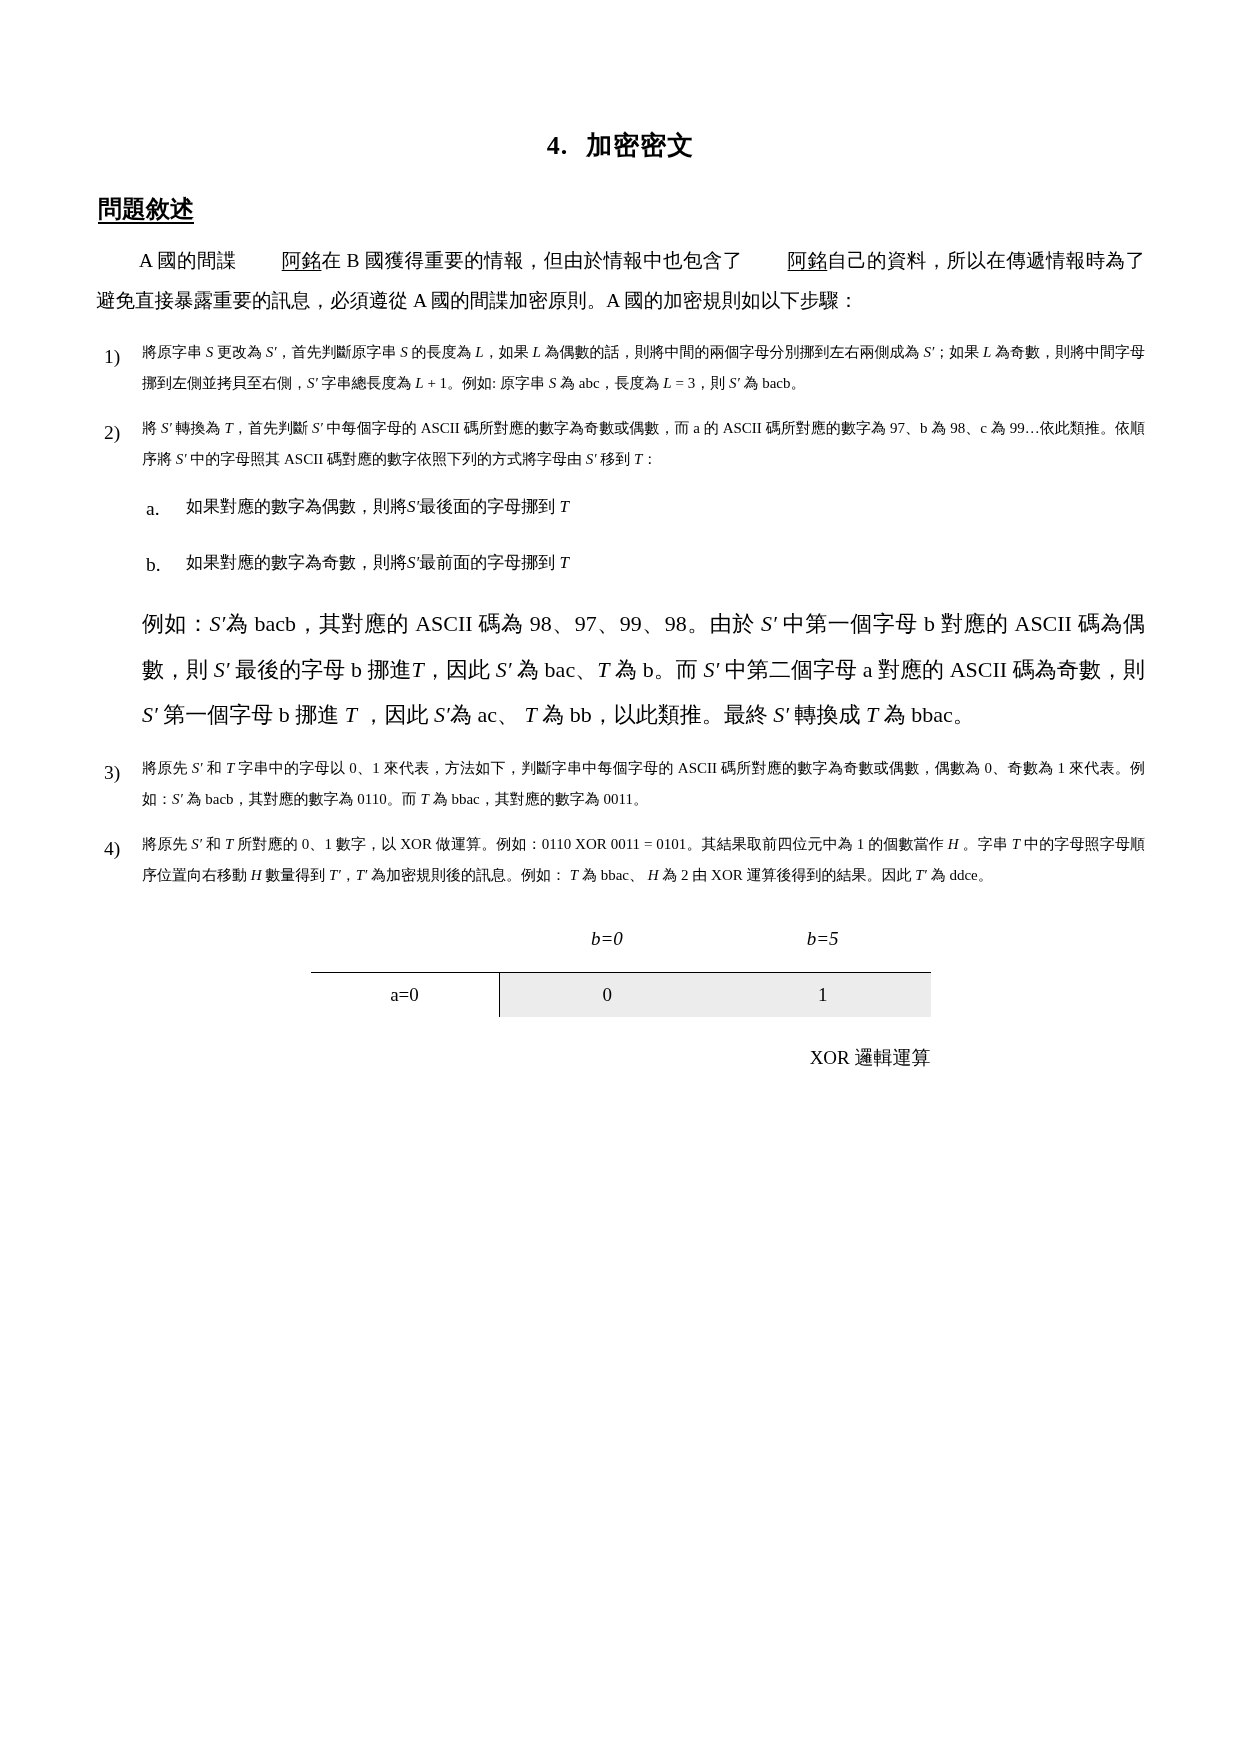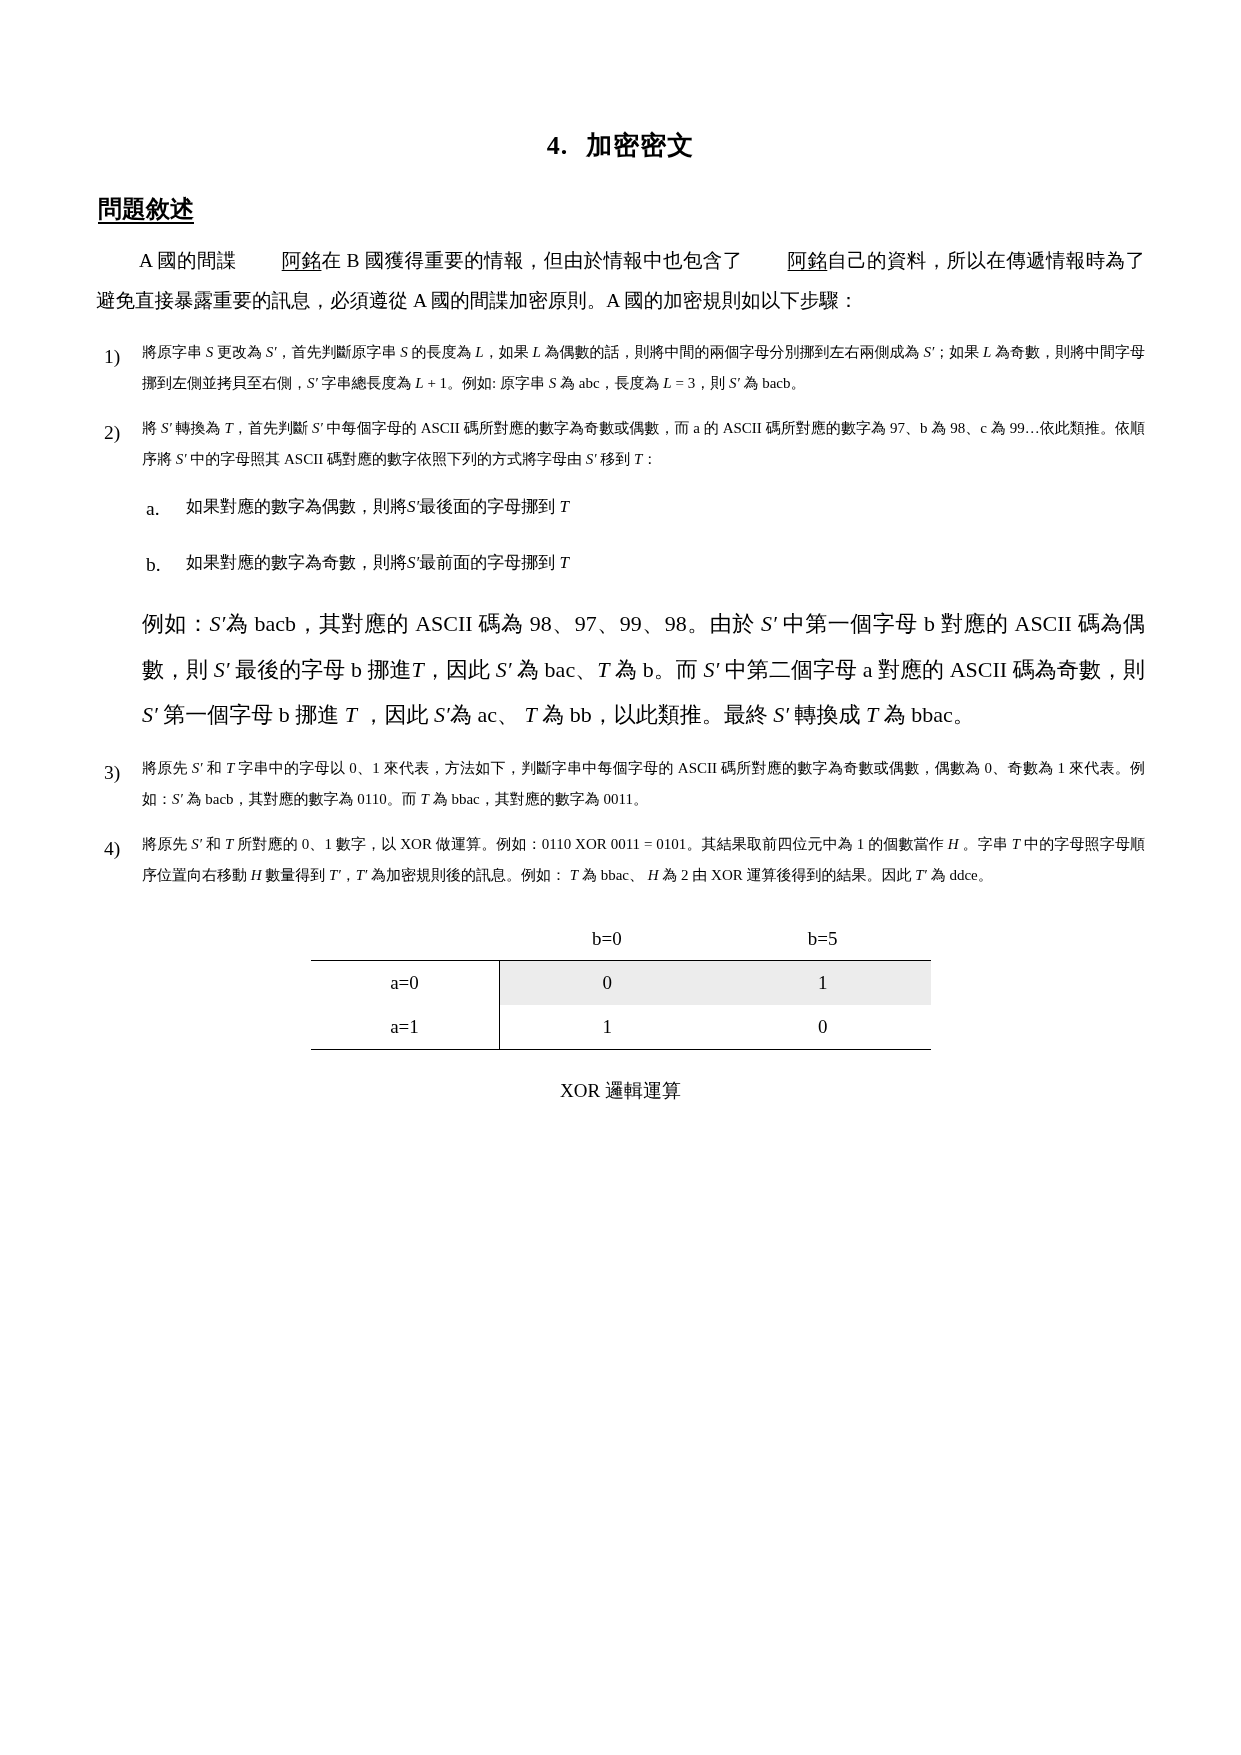--- a/index.html
+++ b/index.html
@@ -118,21 +118,22 @@
     width: 100%;
     font-size: 19px;
   }
   table.xor td {
     padding: 5px 4px;
     text-align: center;
     height: 34px;
   }
   table.xor tr.head td {
     border: none;
-    padding-bottom: 4px;
+    font-style: italic;
+    padding-bottom: 16px;
   }
   table.xor tr.head td.corner {
     border: none;
   }
   table.xor tr.r td.rowlab {
     border-top: 1.5px solid #000;
     border-bottom: none;
     border-right: 1.5px solid #000;
     text-align: center;
     width: 180px;
@@ -143,21 +144,21 @@
   }
   table.xor tr.r2 td.rowlab {
     border-top: none;
     border-bottom: 1.5px solid #000;
     border-right: 1.5px solid #000;
   }
   table.xor tr.r2 td.val {
     border-bottom: 1.5px solid #000;
   }
   .table-caption {
-    text-align: center;
+    text-align: right;
     font-size: 19px;
     margin-top: 28px;
   }
 </style>
 </head>
 <body>
 
 <div class="page">
 
   <div class="doc-title">
@@ -229,23 +230,18 @@
           <tr class="head">
         <td class="corner"></td>
         <td>b=0</td>
         <td>b=5</td>
       </tr>
       <tr class="r r1">
         <td class="rowlab">a=0</td>
         <td class="val">0</td>
         <td class="val">1</td>
       </tr>
-      <tr class="r r2">
-        <td class="rowlab">a=1</td>
-        <td class="val">1</td>
-        <td class="val">0</td>
-      </tr>
     </tbody>
       </table>
     <div class="table-caption">XOR 邏輯運算</div>
   </div>
 
 </div>
 
 </body></html>

